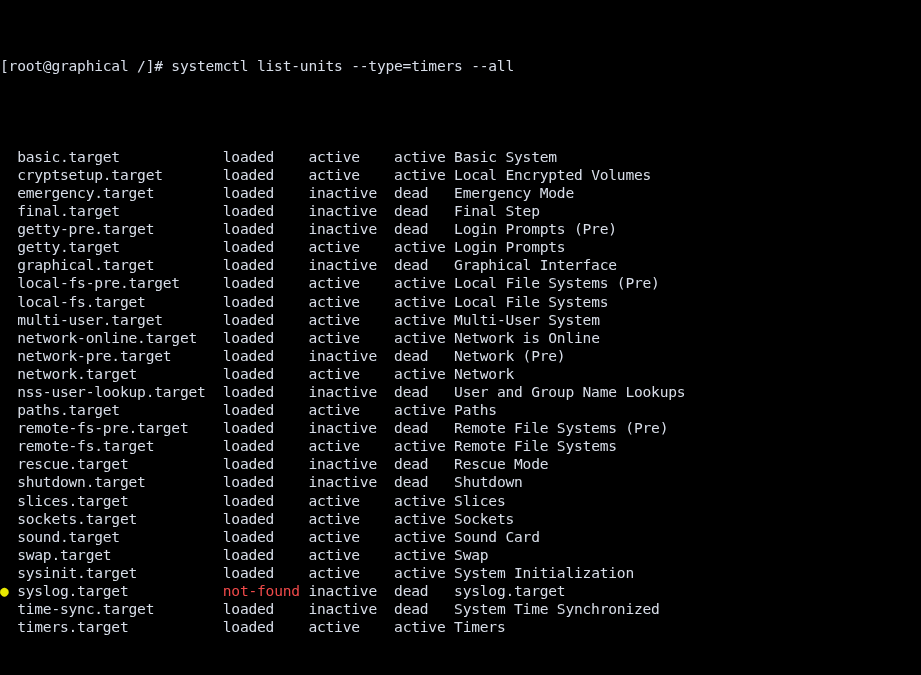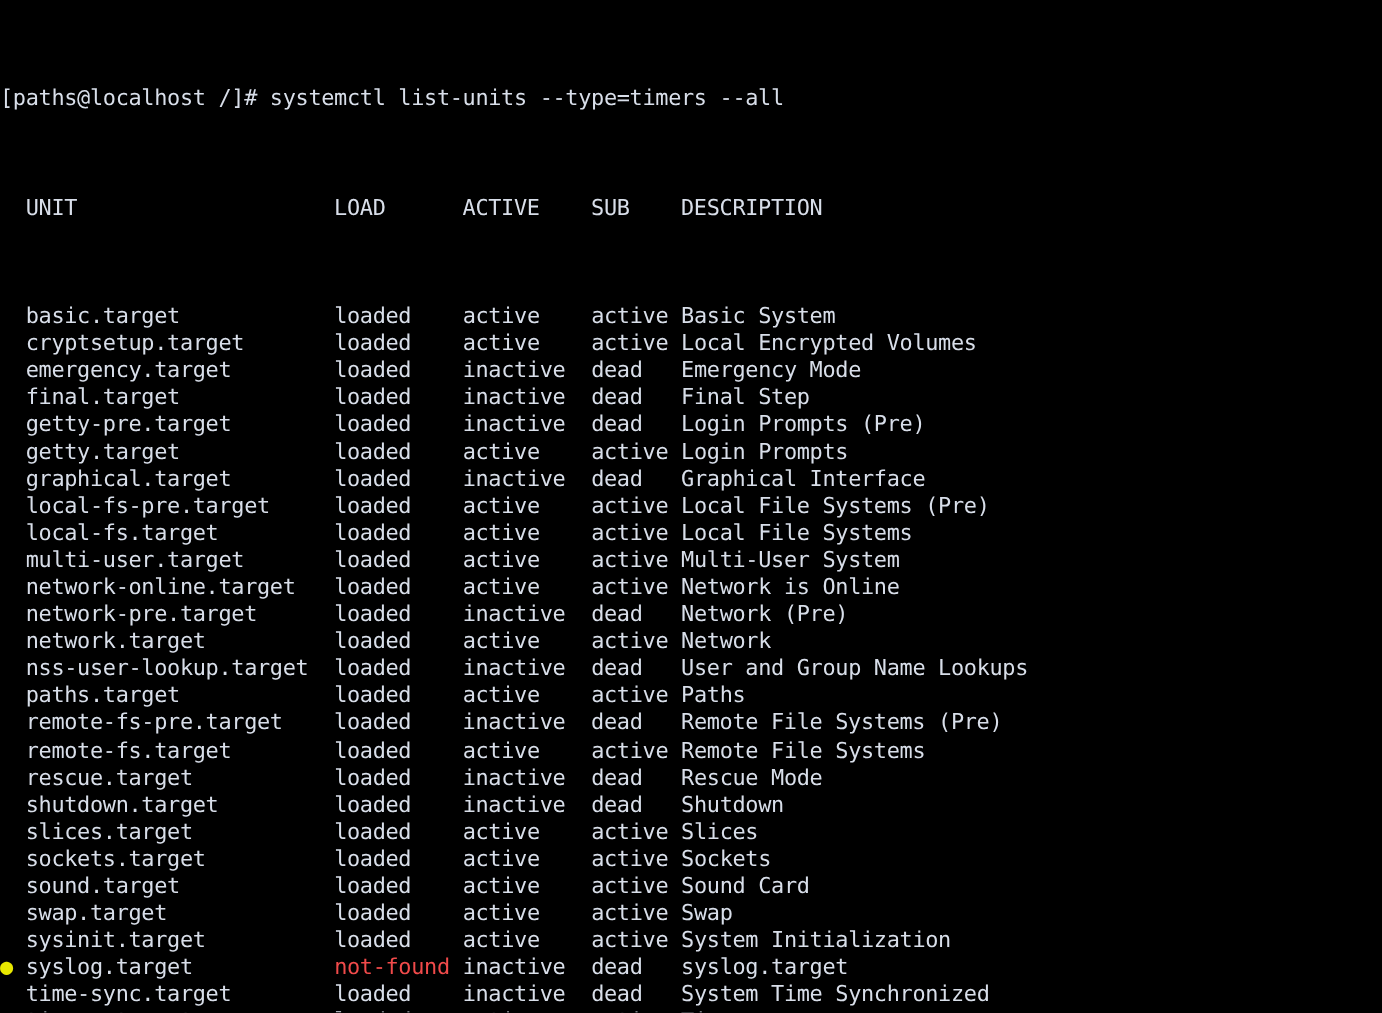--- a/index.html
+++ b/index.html
@@ -41,23 +41,22 @@
   
   .bullet {
     color: #e8e800;
   }
 </style>
 </head>
 <body>
 
 <div id="terminal">
 
-  <div class="line"><span>[paths@localhost /]# </span><span>systemctl list-units --type=timers --all</span></div>
+  <div class="line"><span>[root@graphical /]# </span><span>systemctl list-units --type=timers --all</span></div>
 
-  <div class="line" id="header-row">  UNIT                    LOAD      ACTIVE    SUB    DESCRIPTION</div>
 
   <div id="rows"><div class="line"><span class="bullet"> </span><span class="fg"> basic.target</span><span>            </span><span class="fg">loaded</span><span>    </span><span class="fg">active</span><span>    </span><span class="fg">active</span><span> </span><span class="fg">Basic System</span></div><div class="line"><span class="bullet"> </span><span class="fg"> cryptsetup.target</span><span>       </span><span class="fg">loaded</span><span>    </span><span class="fg">active</span><span>    </span><span class="fg">active</span><span> </span><span class="fg">Local Encrypted Volumes</span></div><div class="line"><span class="bullet"> </span><span class="fg"> emergency.target</span><span>        </span><span class="fg">loaded</span><span>    </span><span class="fg">inactive</span><span>  </span><span class="fg">dead</span><span>   </span><span class="fg">Emergency Mode</span></div><div class="line"><span class="bullet"> </span><span class="fg"> final.target</span><span>            </span><span class="fg">loaded</span><span>    </span><span class="fg">inactive</span><span>  </span><span class="fg">dead</span><span>   </span><span class="fg">Final Step</span></div><div class="line"><span class="bullet"> </span><span class="fg"> getty-pre.target</span><span>        </span><span class="fg">loaded</span><span>    </span><span class="fg">inactive</span><span>  </span><span class="fg">dead</span><span>   </span><span class="fg">Login Prompts (Pre)</span></div><div class="line"><span class="bullet"> </span><span class="fg"> getty.target</span><span>            </span><span class="fg">loaded</span><span>    </span><span class="fg">active</span><span>    </span><span class="fg">active</span><span> </span><span class="fg">Login Prompts</span></div><div class="line"><span class="bullet"> </span><span class="fg"> graphical.target</span><span>        </span><span class="fg">loaded</span><span>    </span><span class="fg">inactive</span><span>  </span><span class="fg">dead</span><span>   </span><span class="fg">Graphical Interface</span></div><div class="line"><span class="bullet"> </span><span class="fg"> local-fs-pre.target</span><span>     </span><span class="fg">loaded</span><span>    </span><span class="fg">active</span><span>    </span><span class="fg">active</span><span> </span><span class="fg">Local File Systems (Pre)</span></div><div class="line"><span class="bullet"> </span><span class="fg"> local-fs.target</span><span>         </span><span class="fg">loaded</span><span>    </span><span class="fg">active</span><span>    </span><span class="fg">active</span><span> </span><span class="fg">Local File Systems</span></div><div class="line"><span class="bullet"> </span><span class="fg"> multi-user.target</span><span>       </span><span class="fg">loaded</span><span>    </span><span class="fg">active</span><span>    </span><span class="fg">active</span><span> </span><span class="fg">Multi-User System</span></div><div class="line"><span class="bullet"> </span><span class="fg"> network-online.target</span><span>   </span><span class="fg">loaded</span><span>    </span><span class="fg">active</span><span>    </span><span class="fg">active</span><span> </span><span class="fg">Network is Online</span></div><div class="line"><span class="bullet"> </span><span class="fg"> network-pre.target</span><span>      </span><span class="fg">loaded</span><span>    </span><span class="fg">inactive</span><span>  </span><span class="fg">dead</span><span>   </span><span class="fg">Network (Pre)</span></div><div class="line"><span class="bullet"> </span><span class="fg"> network.target</span><span>          </span><span class="fg">loaded</span><span>    </span><span class="fg">active</span><span>    </span><span class="fg">active</span><span> </span><span class="fg">Network</span></div><div class="line"><span class="bullet"> </span><span class="fg"> nss-user-lookup.target</span><span>  </span><span class="fg">loaded</span><span>    </span><span class="fg">inactive</span><span>  </span><span class="fg">dead</span><span>   </span><span class="fg">User and Group Name Lookups</span></div><div class="line"><span class="bullet"> </span><span class="fg"> paths.target</span><span>            </span><span class="fg">loaded</span><span>    </span><span class="fg">active</span><span>    </span><span class="fg">active</span><span> </span><span class="fg">Paths</span></div><div class="line"><span class="bullet"> </span><span class="fg"> remote-fs-pre.target</span><span>    </span><span class="fg">loaded</span><span>    </span><span class="fg">inactive</span><span>  </span><span class="fg">dead</span><span>   </span><span class="fg">Remote File Systems (Pre)</span></div><div class="line"><span class="bullet"> </span><span class="fg"> remote-fs.target</span><span>        </span><span class="fg">loaded</span><span>    </span><span class="fg">active</span><span>    </span><span class="fg">active</span><span> </span><span class="fg">Remote File Systems</span></div><div class="line"><span class="bullet"> </span><span class="fg"> rescue.target</span><span>           </span><span class="fg">loaded</span><span>    </span><span class="fg">inactive</span><span>  </span><span class="fg">dead</span><span>   </span><span class="fg">Rescue Mode</span></div><div class="line"><span class="bullet"> </span><span class="fg"> shutdown.target</span><span>         </span><span class="fg">loaded</span><span>    </span><span class="fg">inactive</span><span>  </span><span class="fg">dead</span><span>   </span><span class="fg">Shutdown</span></div><div class="line"><span class="bullet"> </span><span class="fg"> slices.target</span><span>           </span><span class="fg">loaded</span><span>    </span><span class="fg">active</span><span>    </span><span class="fg">active</span><span> </span><span class="fg">Slices</span></div><div class="line"><span class="bullet"> </span><span class="fg"> sockets.target</span><span>          </span><span class="fg">loaded</span><span>    </span><span class="fg">active</span><span>    </span><span class="fg">active</span><span> </span><span class="fg">Sockets</span></div><div class="line"><span class="bullet"> </span><span class="fg"> sound.target</span><span>            </span><span class="fg">loaded</span><span>    </span><span class="fg">active</span><span>    </span><span class="fg">active</span><span> </span><span class="fg">Sound Card</span></div><div class="line"><span class="bullet"> </span><span class="fg"> swap.target</span><span>             </span><span class="fg">loaded</span><span>    </span><span class="fg">active</span><span>    </span><span class="fg">active</span><span> </span><span class="fg">Swap</span></div><div class="line"><span class="bullet"> </span><span class="fg"> sysinit.target</span><span>          </span><span class="fg">loaded</span><span>    </span><span class="fg">active</span><span>    </span><span class="fg">active</span><span> </span><span class="fg">System Initialization</span></div><div class="line"><span class="bullet">●</span><span class="fg"> syslog.target</span><span>           </span><span class="red">not-found</span><span> </span><span class="fg">inactive</span><span>  </span><span class="fg">dead</span><span>   </span><span class="fg">syslog.target</span></div><div class="line"><span class="bullet"> </span><span class="fg"> time-sync.target</span><span>        </span><span class="fg">loaded</span><span>    </span><span class="fg">inactive</span><span>  </span><span class="fg">dead</span><span>   </span><span class="fg">System Time Synchronized</span></div><div class="line"><span class="bullet"> </span><span class="fg"> timers.target</span><span>           </span><span class="fg">loaded</span><span>    </span><span class="fg">active</span><span>    </span><span class="fg">active</span><span> </span><span class="fg">Timers</span></div></div>
 
   
 
   
 
   
 
   

